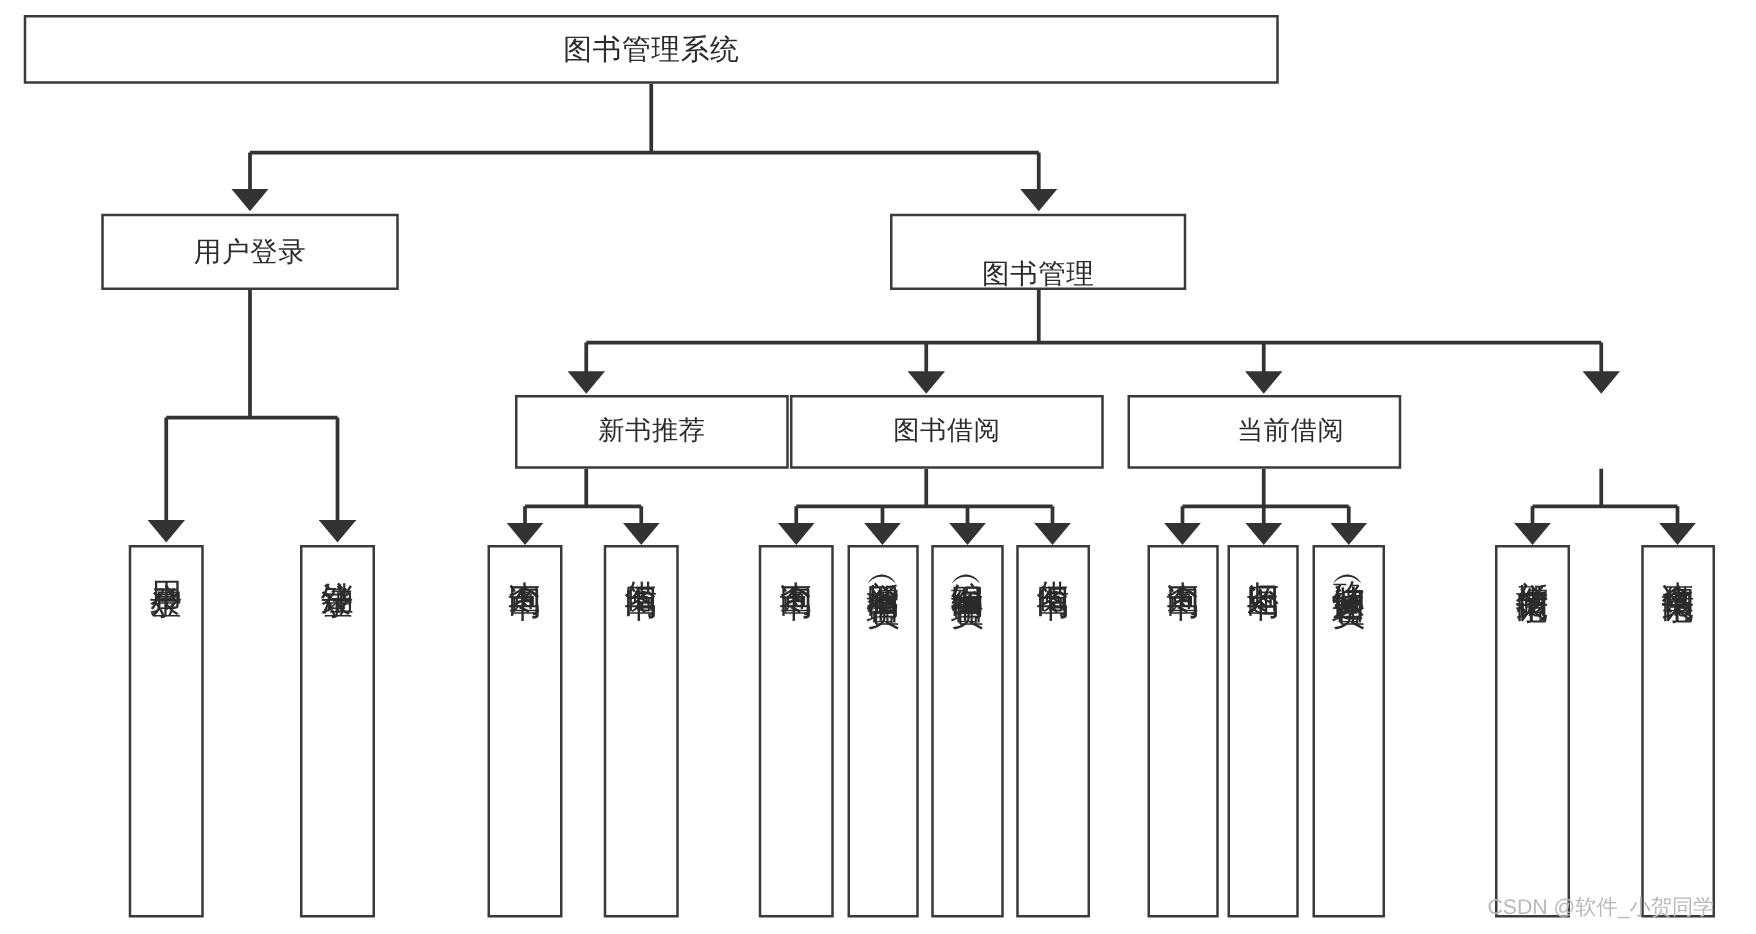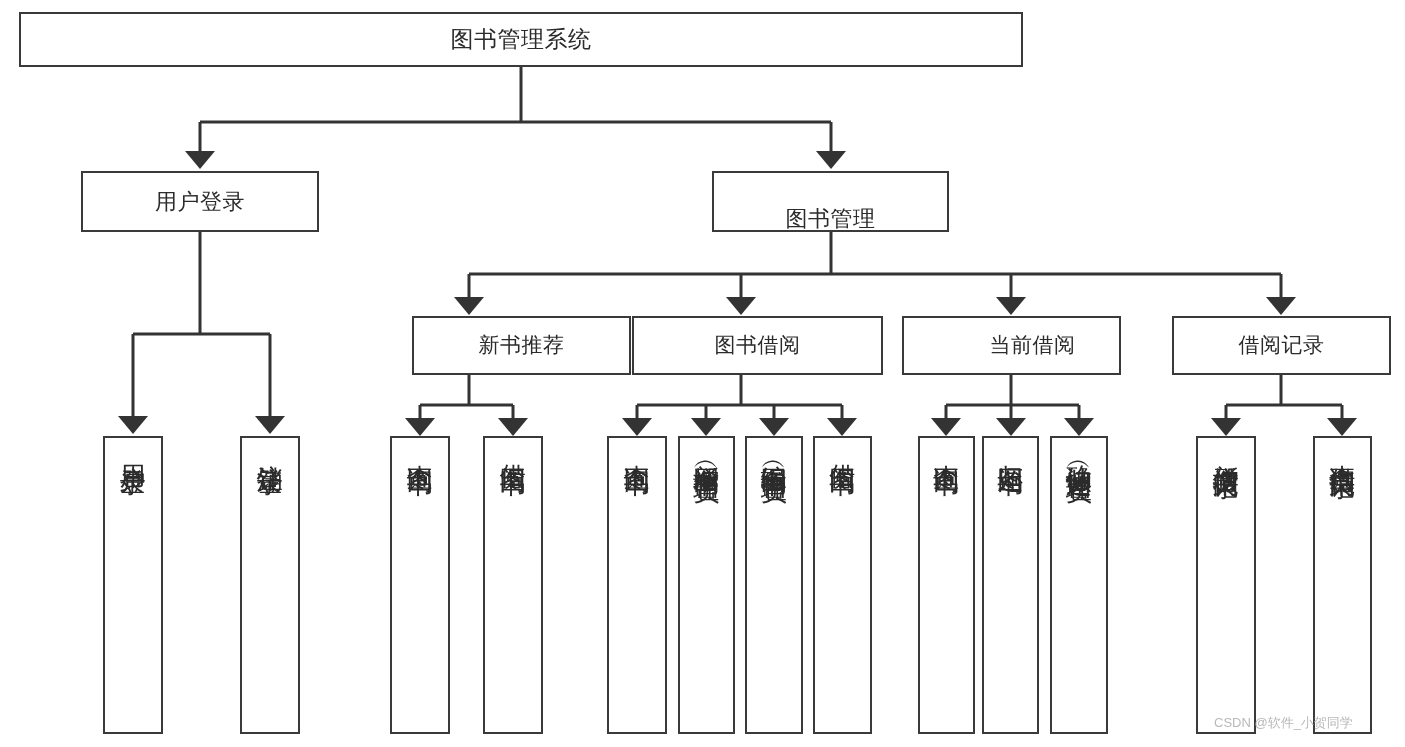--- a/index.html
+++ b/index.html
@@ -73,25 +73,24 @@
     font-size: 26px;
     line-height: 1.18;
     letter-spacing: 2px;
     white-space: nowrap;
   }
 
   .watermark {
     position: absolute;
     left: 1190px;
     top: 714px;
-    font-size: 13px;
+    font-size: 17px;
     color: #b9b9b9;
     white-space: nowrap;
     z-index: 3;
-    margin-left: 24px;
   }
 </style>
 </head>
 <body>
 
 <div id="canvas">
 
   <svg id="wires" viewBox="0 0 1405 747" xmlns="http://www.w3.org/2000/svg">
     <defs>
       <marker id="arrow" markerWidth="10" markerHeight="10" refX="3" refY="5" orient="auto" markerUnits="strokeWidth">
@@ -156,23 +155,20 @@
 
   <div class="node n-l3 n-rec">
     <span class="label">新书推荐</span>
   </div>
   <div class="node n-l3 n-bor">
     <span class="label">图书借阅</span>
   </div>
   <div class="node n-l3 n-cur">
     <span class="label">当前借阅</span>
   </div>
-  <div class="node n-l3 n-log">
-    <span class="label">借阅记录</span>
-  </div>
 
   <div class="node leaf" style="left:103px;width:60px;">
     <span class="label">用户登录</span>
   </div>
   <div class="node leaf" style="left:240px;width:60px;">
     <span class="label">注销登录</span>
   </div>
 
   <div class="node leaf" style="left:390px;width:60px;">
     <span class="label">查询图书</span>

